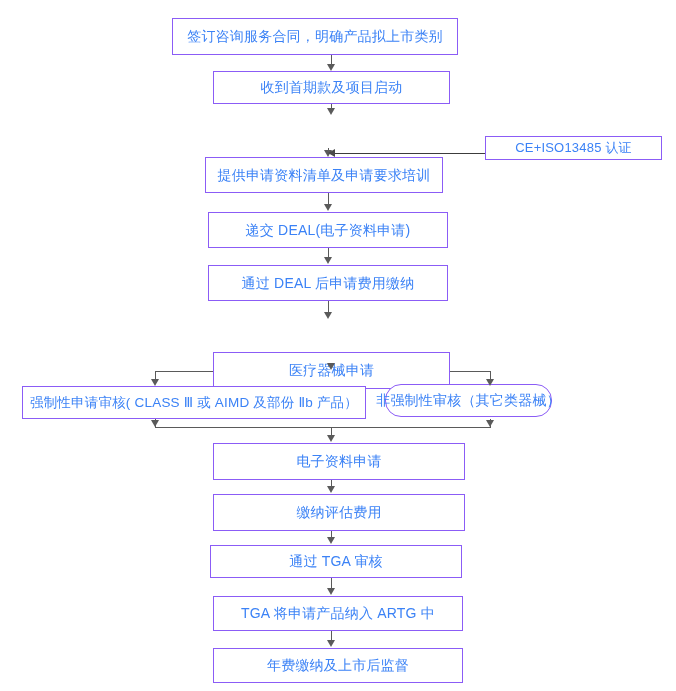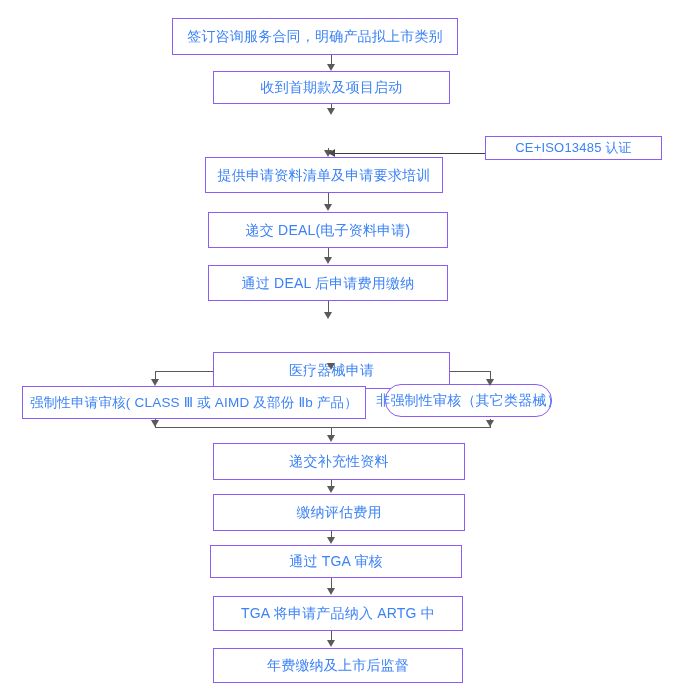--- a/index.html
+++ b/index.html
@@ -105,21 +105,21 @@
 
   <div class="node branch-left" style="left:22px; top:386px; width:344px; height:33px;">
     <span>强制性申请审核( CLASS Ⅲ 或 AIMD 及部份 Ⅱb 产品）</span>
   </div>
 
   <div class="node" style="left:385px; top:384px; width:167px; height:33px;border-radius:16px;">
     <span>非强制性审核（其它类器械）</span>
   </div>
 
   <div class="node" style="left:213px; top:443px; width:252px; height:37px;">
-    <span>递交补充性资料</span>
+    <span>电子资料申请</span>
   </div>
 
   <div class="node" style="left:213px; top:494px; width:252px; height:37px;">
     <span>缴纳评估费用</span>
   </div>
 
   <div class="node" style="left:210px; top:545px; width:252px; height:33px;">
     <span>通过 TGA 审核</span>
   </div>
 

